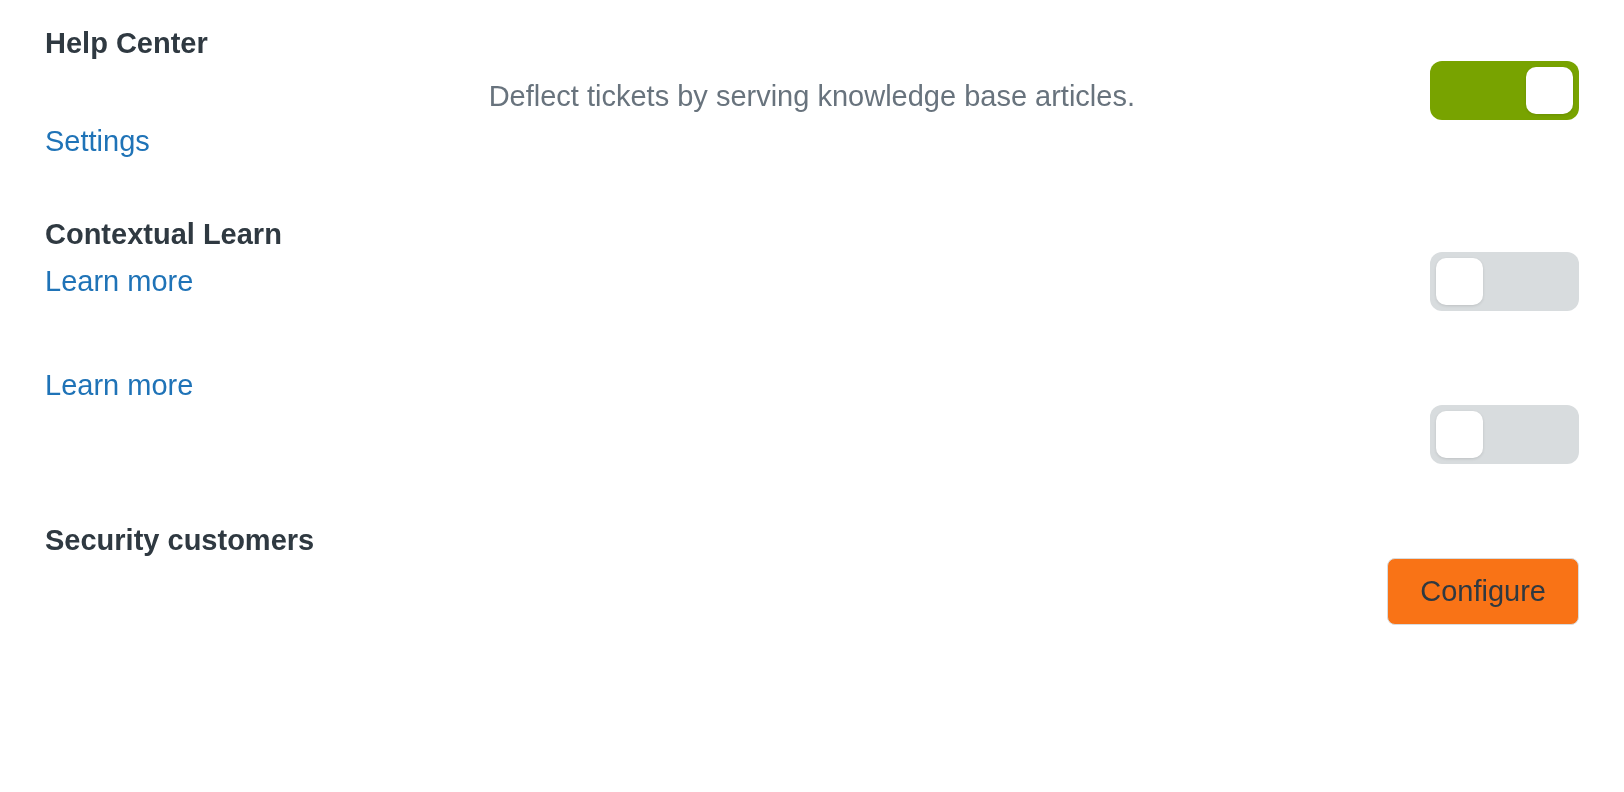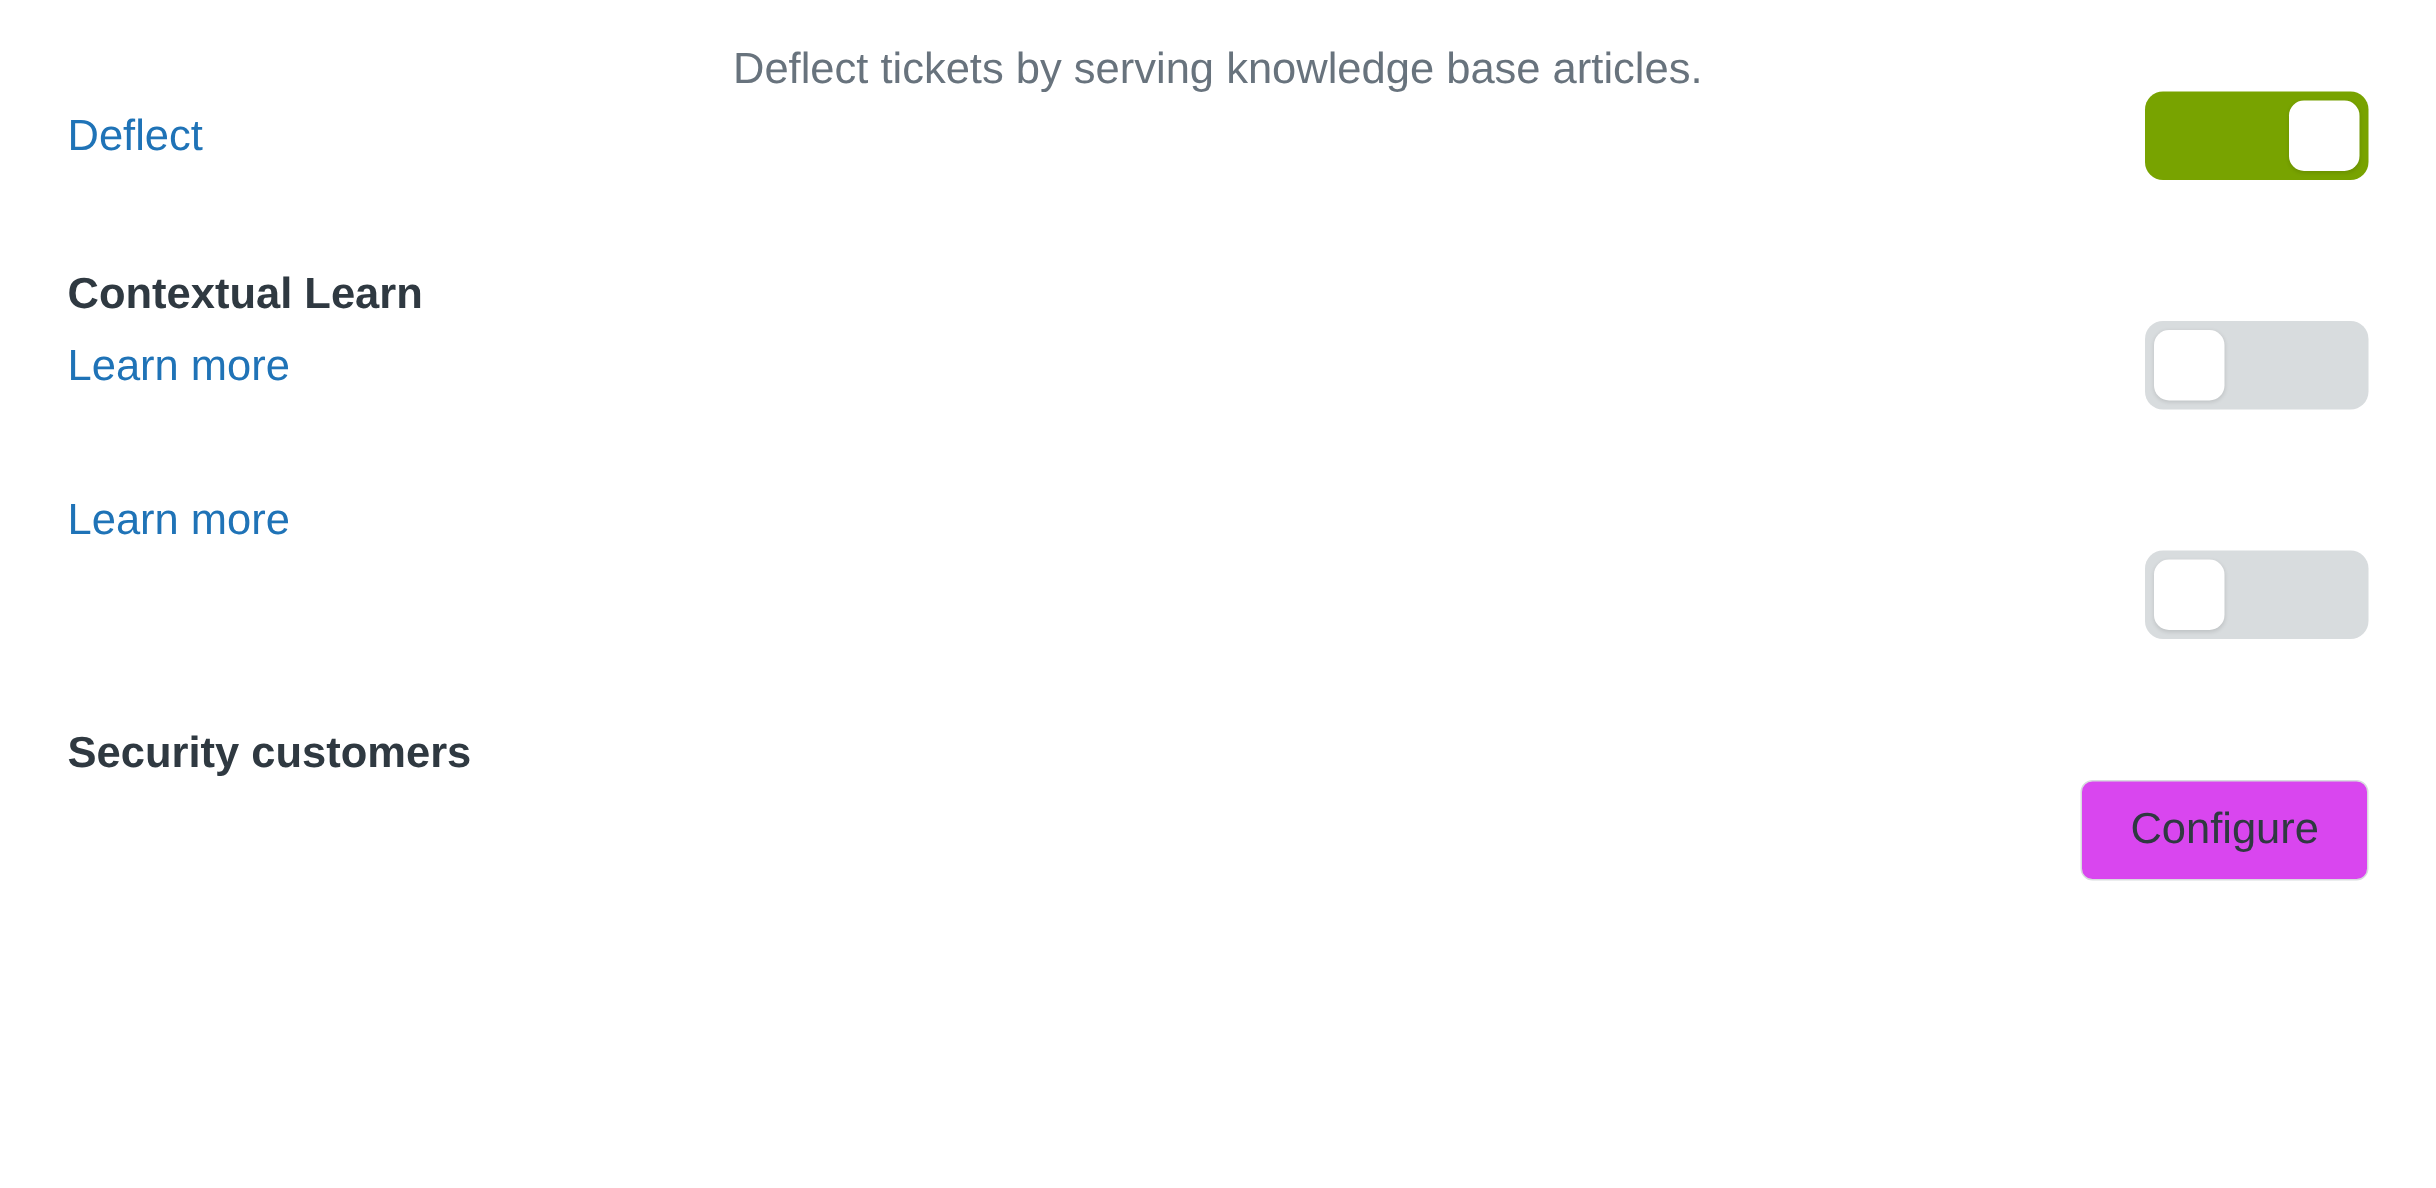--- a/index.html
+++ b/index.html
@@ -80,33 +80,34 @@
       right: 6px;
     }
     .toggle-off .toggle-knob {
       left: 6px;
     }
     .configure-button {
       padding: 16px 32px;
       font-size: 29px;
       font-weight: 400;
       color: #2f3941;
-      background: #d946ef;
+      background: #f97316;
       border: 1px solid #d8dcde;
       border-radius: 8px;
       cursor: pointer;
     }
   </style>
 </head>
 <body>
 
 <div class="setting-row">
   <div class="setting-content">
+    <div class="setting-title">Help Center</div>
     <div class="setting-description">Deflect tickets by serving knowledge base articles.</div>
-    <a class="setting-link">Deflect</a>
+    <a class="setting-link">Settings</a>
   </div>
   <div class="setting-control">
     <div class="toggle toggle-on">
       <div class="toggle-knob"></div>
     </div>
   </div>
 </div>
 
 <div class="setting-row">
   <div class="setting-content">

